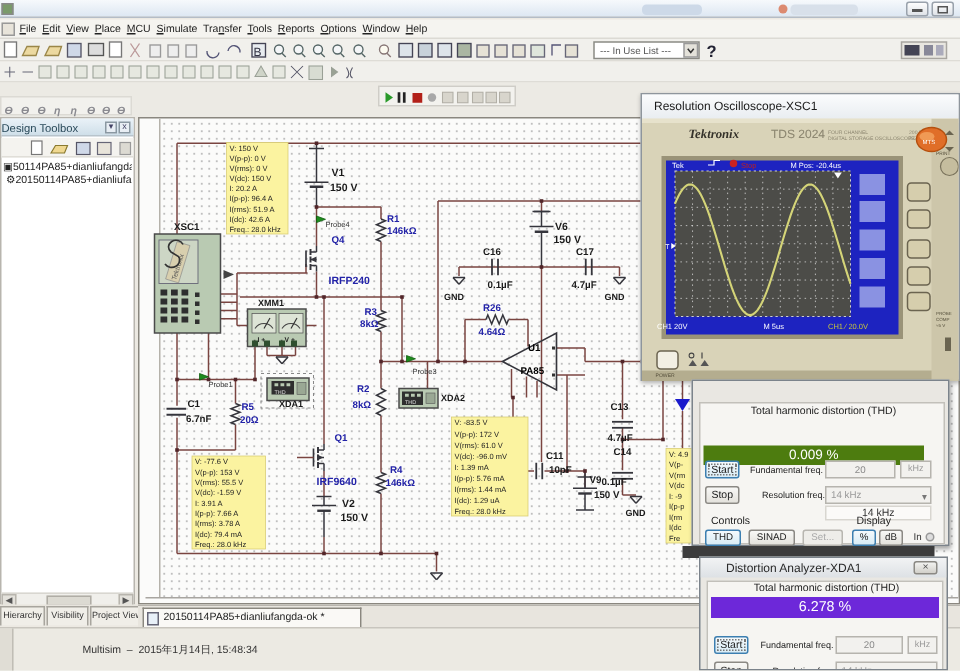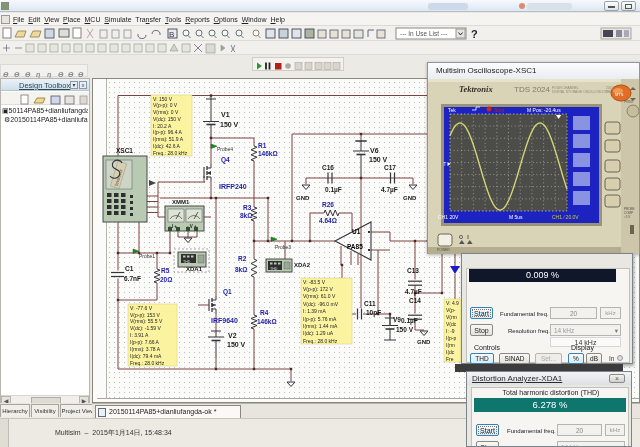--- a/index.html
+++ b/index.html
@@ -138,21 +138,21 @@
         <rect x="62" y="2.5" width="7" height="7"></rect>
           <rect x="71" y="2.5" width="7" height="7"></rect>
         <rect x="80" y="2.5" width="7" height="7"></rect>
       </g>
     </svg>
   </div>
 </div>
 
 <div class="abs" style="left:0;top:78px;width:90px;height:325px;background:#fff;border:1px solid #b8b5ae;">
   <div class="abs" style="left:0;top:0;width:88px;height:12px;background:linear-gradient(#eaf2f8,#cfdfe9);border-bottom:1px solid #b8c4cc;">
-    <div class="abs" style="left:18px;top:1.5px;font-size:7.5px;color:#2a4a5a;text-decoration:underline;">Design Toolbox</div>
+    <div class="abs" style="left:0;top:1.5px;font-size:7.5px;color:#2a4a5a;">Design Toolbox</div>
     <div class="abs" style="left:69px;top:2px;width:8px;height:8px;border:1px solid #8a98a2;background:#e8eef4;font-size:6px;color:#446;text-align:center;line-height:7px;">▾</div>
     <div class="abs" style="left:78px;top:2px;width:8px;height:8px;border:1px solid #8a98a2;background:#e8eef4;font-size:6px;color:#446;text-align:center;line-height:7px;">x</div>
   </div>
   <div class="abs" id="lptb" style="left:0;top:13px;width:88px;height:13px;background:#f4f3ef;border-bottom:1px solid #e0ded8;">
     <svg width="88" height="13">
       <rect x="20" y="2" width="7" height="9" fill="#fff" stroke="#777" stroke-width="0.8"></rect>
       <path d="M33 10 l3 -5 h8 l-2 5 z" fill="#f0d890" stroke="#8a7a30" stroke-width="0.8"></path>
       <rect x="50" y="3" width="9" height="8" fill="#cfd8e8" stroke="#556" stroke-width="0.8"></rect>
       <rect x="64" y="3" width="9" height="8" fill="#e8e4da" stroke="#667" stroke-width="0.8"></rect>
       <rect x="79" y="3" width="7" height="8" fill="#dcdad2" stroke="#999" stroke-width="0.8"></rect>
@@ -515,21 +515,21 @@
   </div>
 </div>
 
 <div class="abs" style="left:0;top:418px;width:640px;height:29px;background:#eceae3;border-top:1px solid #c8c5be;">
   <div class="abs" style="left:0;top:0;width:9px;height:29px;background:#e0ddd5;border-right:1px solid #c0bdb5;"></div>
   <div class="abs" style="left:55px;top:9px;font-size:7px;color:#333;">Multisim&nbsp; –&nbsp; 2015年1月14日, 15:48:34</div>
 </div>
 
 <div class="abs" id="scope" style="left:427px;top:62px;width:213px;height:192px;background:#f0f1f2;border:1px solid #8e959c;box-shadow:0 1px 3px rgba(0,0,0,0.3);">
   <div class="abs" style="left:0;top:0;width:211px;height:16px;background:linear-gradient(#fbfcfd,#e9edf1);">
-    <div class="abs" style="left:8px;top:3px;font-size:8px;color:#1a1a1a;">Multisim Oscilloscope-XSC1</div>
+    <div class="abs" style="left:8px;top:3px;font-size:8px;color:#1a1a1a;">Resolution Oscilloscope-XSC1</div>
   </div>
   <svg class="abs" style="left:0;top:16px;" width="211" height="175" viewBox="0 0 211 175">
 
     <rect x="0" y="0" width="211" height="175" fill="#d9d3b8"></rect>
     <rect x="0" y="0" width="211" height="3" fill="#e7e2cc"></rect>
     <rect x="0" y="168" width="211" height="7" fill="#b4ad8f"></rect>
     <rect x="193" y="0" width="20" height="175" fill="#cdc6aa"></rect>
 
     <text x="31" y="13" font-size="8.5" font-weight="bold" fill="#35322a" font-family="Liberation Serif" font-style="italic">Tektronix</text>
     <text x="86" y="13" font-size="8" fill="#8e887255">TDS 2024</text>
@@ -598,21 +598,21 @@
     <text x="9" y="172" font-size="3.4" fill="#56503c">POWER</text>
     <circle cx="33" cy="158" r="1.6" fill="none" stroke="#444" stroke-width="0.7"></circle>
     <path d="M40 156 v4" stroke="#444" stroke-width="0.8"></path>
     <path d="M31 165 l2.8 -4 2.8 4 z M39 165 l2.8 -4 2.8 4 z" fill="#555"></path>
   </svg>
 </div>
 
 <div class="abs" id="xda2" style="left:461px;top:253px;width:172px;height:111px;background:#e9e7e2;border:1px solid #7b838b;box-shadow:1px 2px 3px rgba(0,0,0,0.35);">
   <div class="abs" style="left:4px;top:14px;width:164px;height:95px;background:#f6f5f2;border:1px solid #c2c0ba;">
     <div class="abs" style="left:0;top:2px;width:164px;text-align:center;font-size:7px;color:#222;">Total harmonic distortion (THD)</div>
-    <div class="abs" style="left:2px;top:0;width:147px;height:13px;background:#0f172a;color:#fff;font-size:9px;text-align:center;line-height:13px;">0.009 %</div>
+    <div class="abs" style="left:2px;top:28px;width:147px;height:13px;background:#4d7c0f;color:#fff;font-size:9px;text-align:center;line-height:13px;">0.009 %</div>
     <div class="abs" style="left:3px;top:38px;width:23px;height:12px;background:linear-gradient(#f4f9fc,#d8ecf6);border:1px solid #3c7fb1;border-radius:2px;font-size:7px;text-align:center;line-height:11px;color:#222;outline:1px dotted #777;outline-offset:-3px;">Start</div>
     <div class="abs" style="left:3px;top:55px;width:23px;height:12px;background:linear-gradient(#f8f8f6,#e4e2dc);border:1px solid #8b8984;border-radius:2px;font-size:7px;text-align:center;line-height:11px;color:#222;">Stop</div>
     <div class="abs" style="left:33px;top:42px;font-size:6px;color:#222;">Fundamental freq.</div>
     <div class="abs" style="left:83px;top:38px;width:47px;height:12px;background:#f2f1ee;border:1px solid #b6b4ae;font-size:6.5px;color:#888;text-align:center;line-height:11px;">20</div>
     <div class="abs" style="left:133px;top:38px;width:21px;height:12px;background:#f2f1ee;border:1px solid #b6b4ae;font-size:6px;color:#999;text-align:center;line-height:11px;">kHz</div>
     <div class="abs" style="left:41px;top:59px;font-size:6px;color:#222;">Resolution freq.</div>
     <div class="abs" style="left:83px;top:55px;width:71px;height:12px;background:#f2f1ee;border:1px solid #b6b4ae;font-size:6.5px;color:#999;">
       <span style="position:absolute;left:3px;top:2px;">14 kHz</span>
       <span style="position:absolute;right:2px;top:2px;color:#777;">▾</span>
     </div>
@@ -625,26 +625,26 @@
     <div class="abs" style="left:101px;top:84px;width:16px;height:11px;background:linear-gradient(#f4f9fc,#d8ecf6);border:1px solid #3c7fb1;border-radius:2px;font-size:6.5px;text-align:center;line-height:10px;color:#222;">%</div>
     <div class="abs" style="left:119px;top:84px;width:16px;height:11px;background:linear-gradient(#f8f8f6,#e4e2dc);border:1px solid #8b8984;border-radius:2px;font-size:6.5px;text-align:center;line-height:10px;color:#222;">dB</div>
     <div class="abs" style="left:142px;top:86px;font-size:6.5px;color:#333;">In</div>
     <div class="abs" style="left:150px;top:86px;width:6px;height:6px;border:1.5px solid #999;border-radius:50%;background:#ddd;"></div>
   </div>
 </div>
 <div class="abs" style="left:455px;top:364px;width:168px;height:8px;background:#3c3c3c;"></div>
 
 <div class="abs" id="xda1" style="left:466px;top:371px;width:166px;height:76px;background:#e9e7e2;border:1px solid #7b838b;overflow:hidden;">
   <div class="abs" style="left:0;top:0;width:164px;height:13px;background:linear-gradient(#f2f3f4,#dde1e5);">
-    <div class="abs" style="left:5px;top:2px;font-size:8px;color:#2a2a2a;text-decoration:underline;">Distortion Analyzer-XDA1</div>
+    <div class="abs" style="left:17px;top:2px;font-size:8px;color:#2a2a2a;">Distortion Analyzer-XDA1</div>
     <div class="abs" style="left:142px;top:2px;width:16px;height:9px;background:linear-gradient(#f2f2f0,#d2d0ca);border:1px solid #8b8984;border-radius:2px;color:#555;font-size:7px;text-align:center;line-height:8px;">×</div>
   </div>
   <div class="abs" style="left:4px;top:15px;width:158px;height:70px;background:#f6f5f2;border:1px solid #c2c0ba;">
     <div class="abs" style="left:0;top:1px;width:158px;text-align:center;font-size:7px;color:#222;">Total harmonic distortion (THD)</div>
-    <div class="abs" style="left:2px;top:10px;width:152px;height:14px;background:#0f766e;color:#fff;font-size:9.5px;text-align:center;line-height:14px;">6.278 %</div>
+    <div class="abs" style="left:2px;top:10px;width:152px;height:14px;background:#6d28d9;color:#fff;font-size:9.5px;text-align:center;line-height:14px;">6.278 %</div>
     <div class="abs" style="left:4px;top:36px;width:23px;height:12px;background:linear-gradient(#f4f9fc,#d8ecf6);border:1px solid #3c7fb1;border-radius:2px;font-size:7px;text-align:center;line-height:11px;color:#222;outline:1px dotted #777;outline-offset:-3px;">Start</div>
     <div class="abs" style="left:4px;top:53px;width:23px;height:12px;background:linear-gradient(#f8f8f6,#e4e2dc);border:1px solid #8b8984;border-radius:2px;font-size:7px;text-align:center;line-height:11px;color:#222;">Stop</div>
     <div class="abs" style="left:35px;top:40px;font-size:6px;color:#222;">Fundamental freq.</div>
     <div class="abs" style="left:85px;top:36px;width:45px;height:12px;background:#f2f1ee;border:1px solid #b6b4ae;font-size:6.5px;color:#888;text-align:center;line-height:11px;">20</div>
     <div class="abs" style="left:133px;top:36px;width:20px;height:12px;background:#f2f1ee;border:1px solid #b6b4ae;font-size:6px;color:#999;text-align:center;line-height:11px;">kHz</div>
     <div class="abs" style="left:43px;top:57px;font-size:6px;color:#222;">Resolution freq.</div>
     <div class="abs" style="left:85px;top:53px;width:68px;height:12px;background:#f2f1ee;border:1px solid #b6b4ae;font-size:6.5px;color:#999;">
       <span style="position:absolute;left:3px;top:2px;">14 kHz</span>
       <span style="position:absolute;right:2px;top:2px;color:#777;">▾</span>
     </div>

